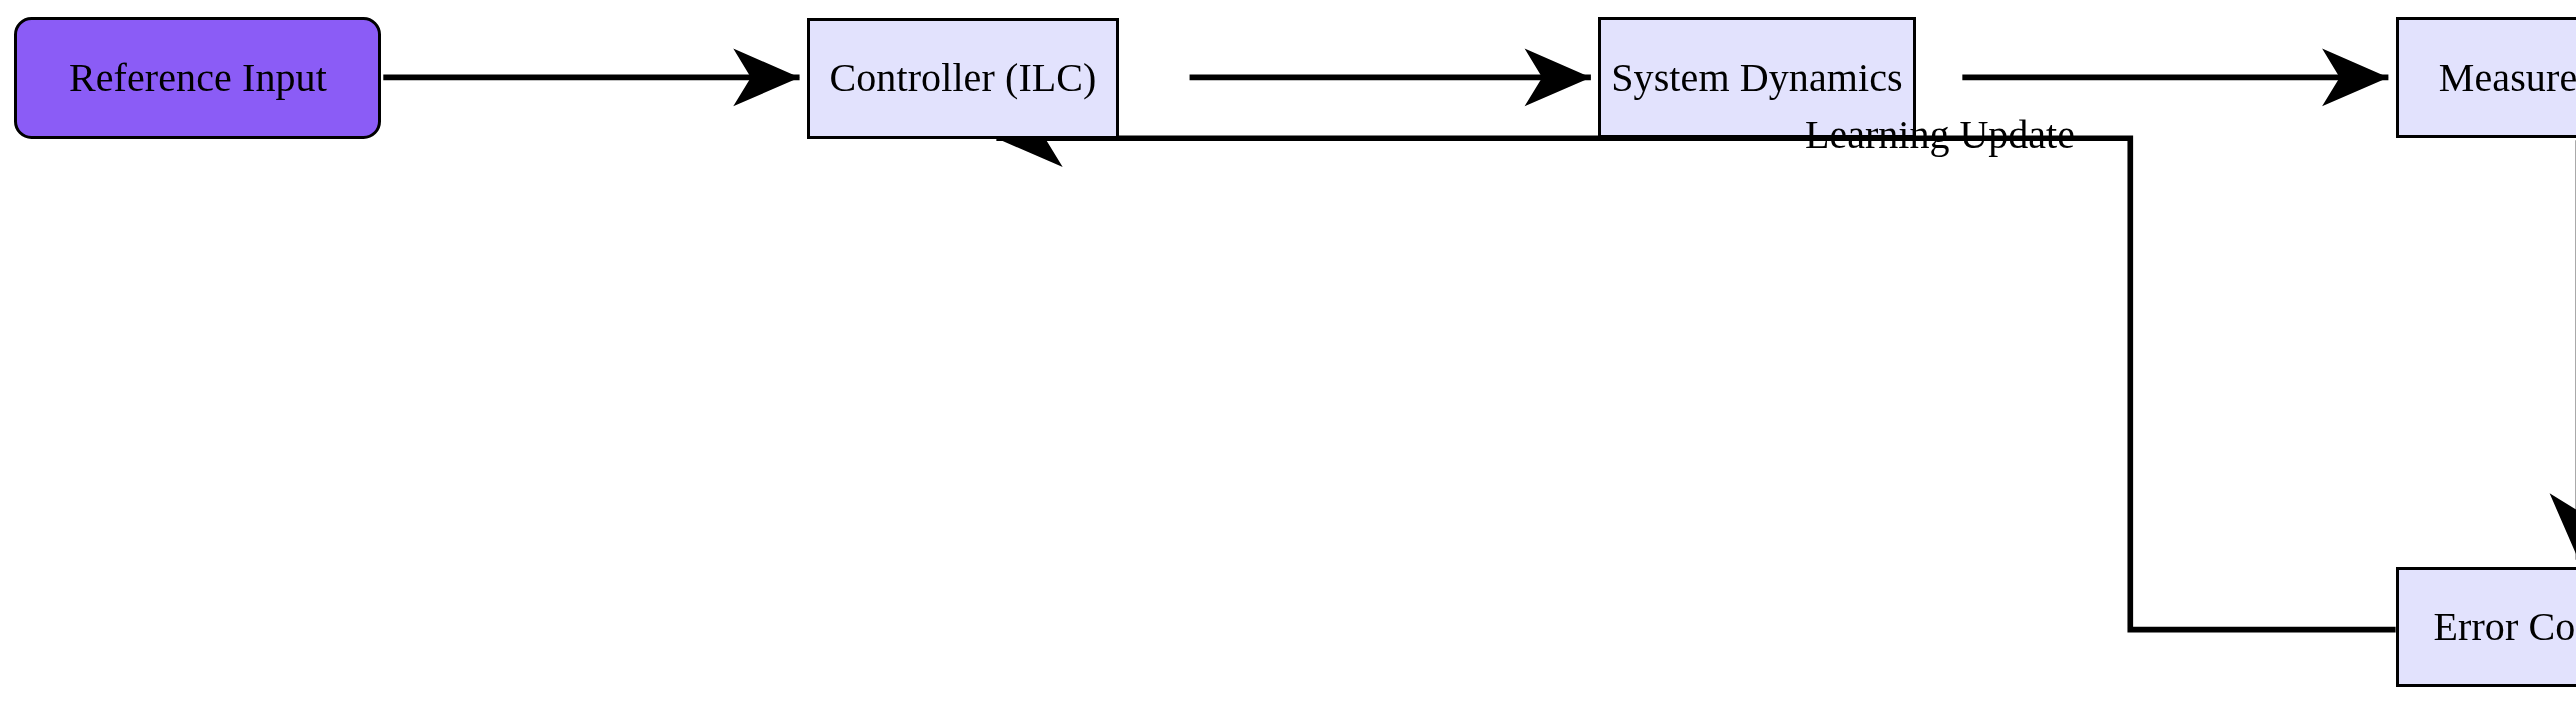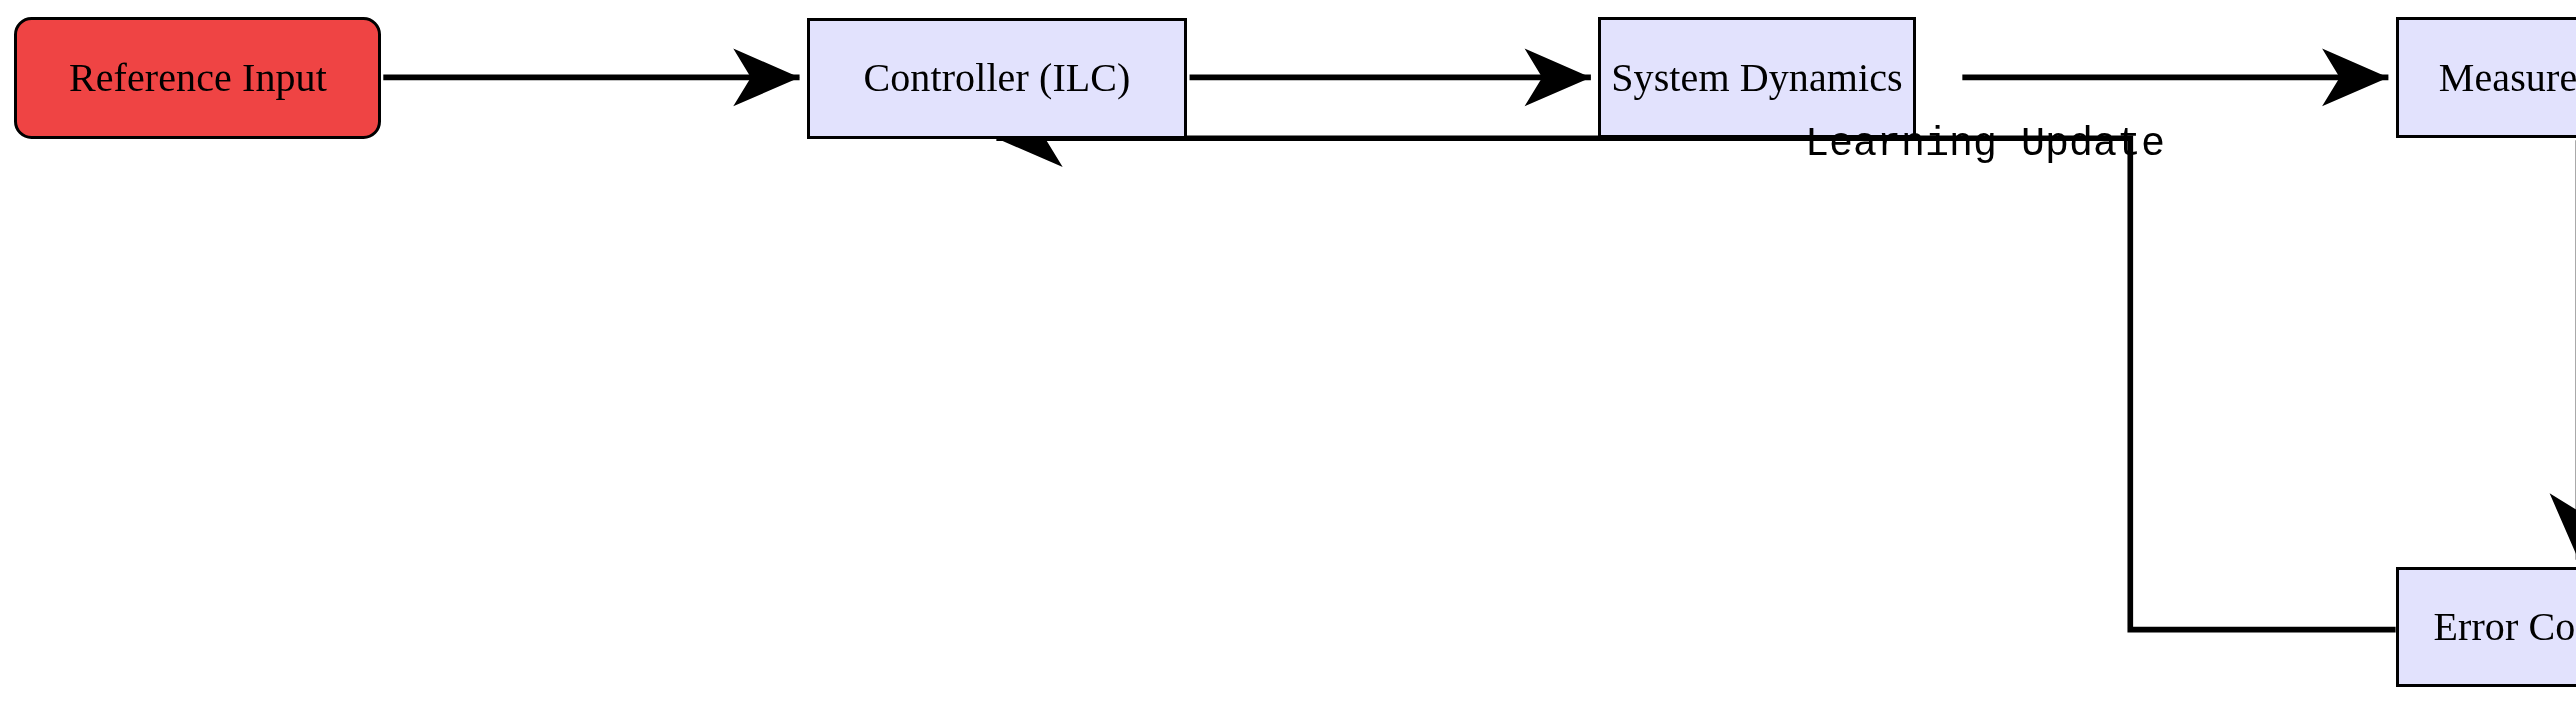--- a/index.html
+++ b/index.html
@@ -36,42 +36,41 @@
     font-size: 40px;
     line-height: 1;
     color: #000000;
     white-space: nowrap;
     letter-spacing: 0.1px;
   }
   .node-box .node-label {
     display: block;
     padding: 0 5.2px;
   }
-  .fill-gray { background: #ef4444; }
+  .fill-gray { background: #8b5cf6; }
   .fill-lavender { background: #e2e2fd; }
   .rounded { border-radius: 17.5px; }
 
   #node-reference-input { left: 14.4px;   top: 16.5px;   width: 367px; height: 122px; }
-  #node-controller      { left: 807px; top: 17.5px;   width: 380px; height: 121px; }
+  #node-controller      { left: 807px; top: 17.5px;   width: 312px; height: 121px; }
   #node-system-dynamics { left: 1598px; top: 17px;   width: 318px; height: 121px; }
   #node-measured-output { left: 2396px; top: 17px;   width: 366px; height: 121px; }
   #node-error-computation { left: 2396px; top: 567px; width: 380px; height: 120px; }
 
   .edge-label {
     position: absolute;
     font-size: 40px;
     line-height: 1;
     color: #000000;
     white-space: nowrap;
     background: transparent;
   }
   #label-learning-update {
     left: 1805px;
-    top: 125px;
-    font-family: Liberation Mono, monospace;
+    top: 115px;
   }
 </style>
 </head>
 <body>
 
 <div id="diagram-root">
 
   <svg id="diagram-svg" viewBox="0 0 5400 1364" xmlns="http://www.w3.org/2000/svg">
     <defs>
       <marker id="arrowhead-right" markerWidth="13" markerHeight="11" refX="12.2" refY="5.5" orient="auto" markerUnits="strokeWidth">

